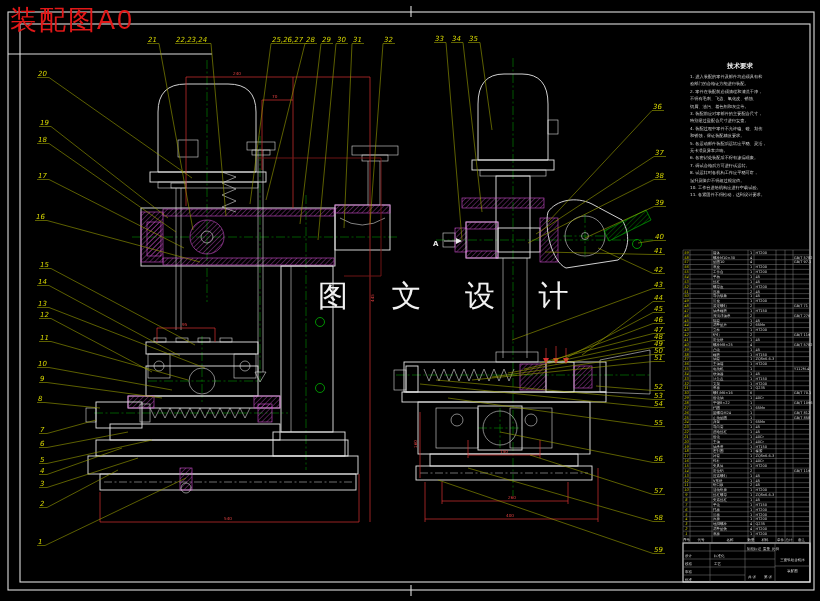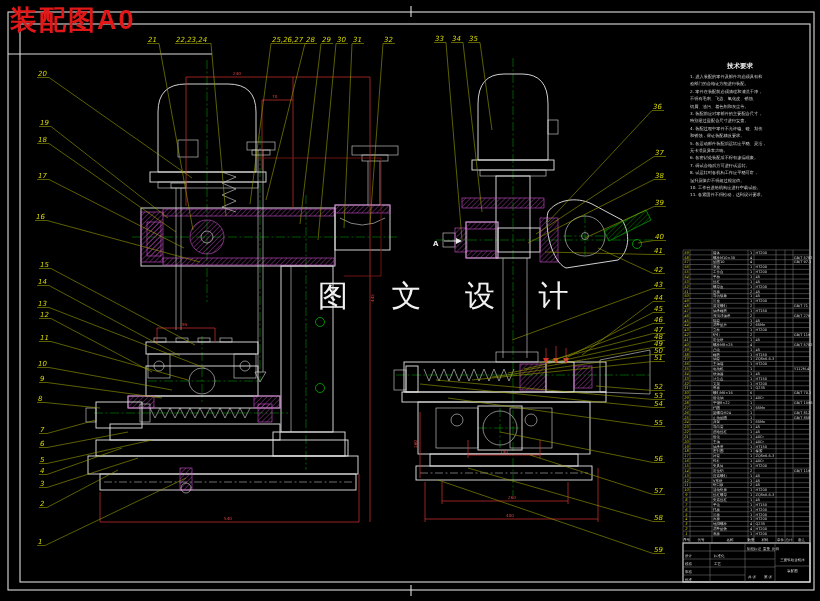--- a/index.html
+++ b/index.html
@@ -1,19 +1,19 @@
 <!DOCTYPE html>
 <html><head>
 <meta charset="utf-8">
 <style>
   html,body{margin:0;padding:0;background:#000;}
   body{width:820px;height:601px;overflow:hidden;font-family:"Liberation Sans",sans-serif;}
   .sheet{position:absolute;left:0;top:0;width:820px;height:601px;background:#000;}
   svg{position:absolute;left:0;top:0;}
-  .title{position:absolute;left:10px;top:2px;font-size:27px;font-weight:bold;color:#e21818;letter-spacing:2px;font-family:"Liberation Sans",sans-serif;}
+  .title{position:absolute;left:10px;top:2px;font-size:27px;font-weight:normal;color:#e21818;letter-spacing:2px;font-family:"Liberation Sans",sans-serif;}
   .watermark{position:absolute;left:318px;top:276px;font-size:30px;color:#f2f2f2;letter-spacing:18px;font-family:"Liberation Serif","DejaVu Serif",serif;white-space:nowrap;}
   
   .sw{stroke:#e6e6e6;fill:none;stroke-width:.9}
   .sf{stroke:#d9d9d9;fill:none;stroke-width:.6}
   .hmf{fill:url(#hm);stroke:#cf4fcf;stroke-width:.6}
   .hgf{fill:url(#hg);stroke:#00b300;stroke-width:.7}
   .rd{stroke:#d83030;fill:none;stroke-width:.7}
   .mr{stroke:#7c1616;fill:none;stroke-width:.9}
   .gc{stroke:#00b300;fill:none;stroke-width:.8}
   .cl{stroke:#00a000;stroke-dasharray:9 2.5 2 2.5;stroke-width:.55;fill:none}

